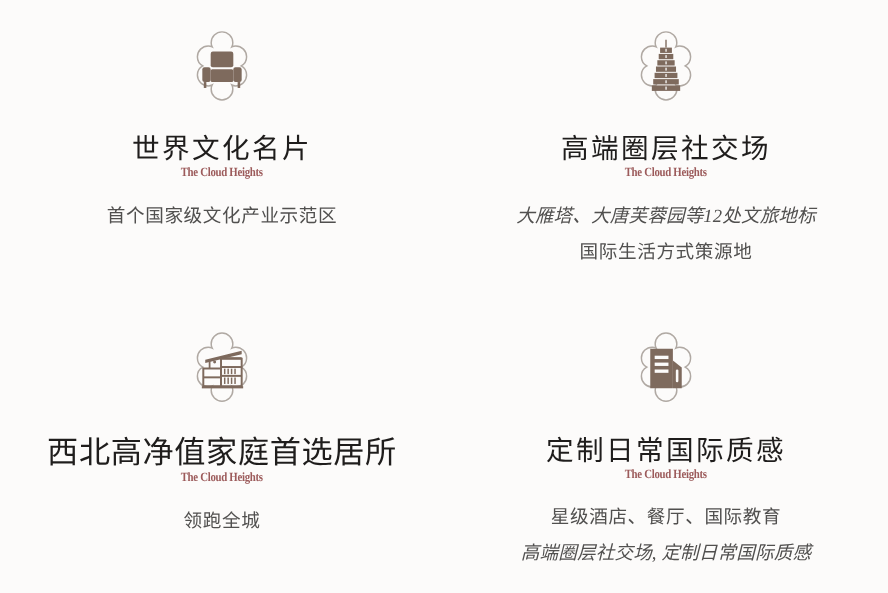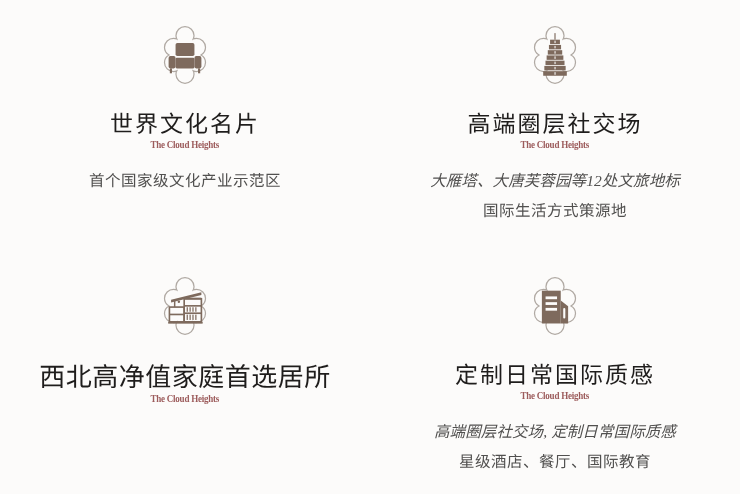--- a/index.html
+++ b/index.html
@@ -205,20 +205,21 @@
           <rect x="62.5" y="53.2" width="1.5" height="6.5"></rect>
         </g>
         <rect x="31" y="44" width="18" height="18" fill="none" stroke="#7e6a5d" stroke-width="2"></rect>
         <rect x="31" y="52" width="18" height="2" fill="#7e6a5d"></rect>
         <rect x="29.5" y="62" width="42" height="2.2" fill="#7e6a5d"></rect>
       </svg>
     </div>
     <div class="headline wide">西北高净值家庭首选居所</div>
     <div class="eyebrow">The Cloud Heights</div>
     <div class="desc">
+      <span class="desc-line">领跑全城</span>
     </div>
   </div>
 
   <div class="feature-cell row2">
     <div class="icon-badge">
       <svg viewBox="0 0 100 100" xmlns="http://www.w3.org/2000/svg">
         <path d="M50 8 C56 8 61 13 61 19 C61 20.5 60.6 22 60 23.2
                  C61.2 22.6 62.6 22.3 64 22.3 C70 22.3 75 27.3 75 33.3
                  C75 37.3 72.8 40.8 69.5 42.6 C72.8 44.4 75 47.9 75 51.9
                  C75 57.9 70 62.9 64 62.9 C62.6 62.9 61.2 62.6 60 62
@@ -234,18 +235,18 @@
           <rect x="38.5" y="31" width="14" height="3.4"></rect>
           <rect x="38.5" y="38" width="14" height="3.4"></rect>
           <rect x="38.5" y="45" width="14" height="3.4"></rect>
           <rect x="60" y="45" width="2.6" height="13" rx="1.3"></rect>
         </g>
       </svg>
     </div>
     <div class="headline">定制日常国际质感</div>
     <div class="eyebrow">The Cloud Heights</div>
     <div class="desc">
+      <span class="desc-line">星级酒店、餐厅、国际教育</span>
       <span class="desc-line tight">高端圈层社交场, 定制日常国际质感</span>
-      <span class="desc-line">星级酒店、餐厅、国际教育</span>
     </div>
   </div>
 
 </div>
 
 </body></html>

